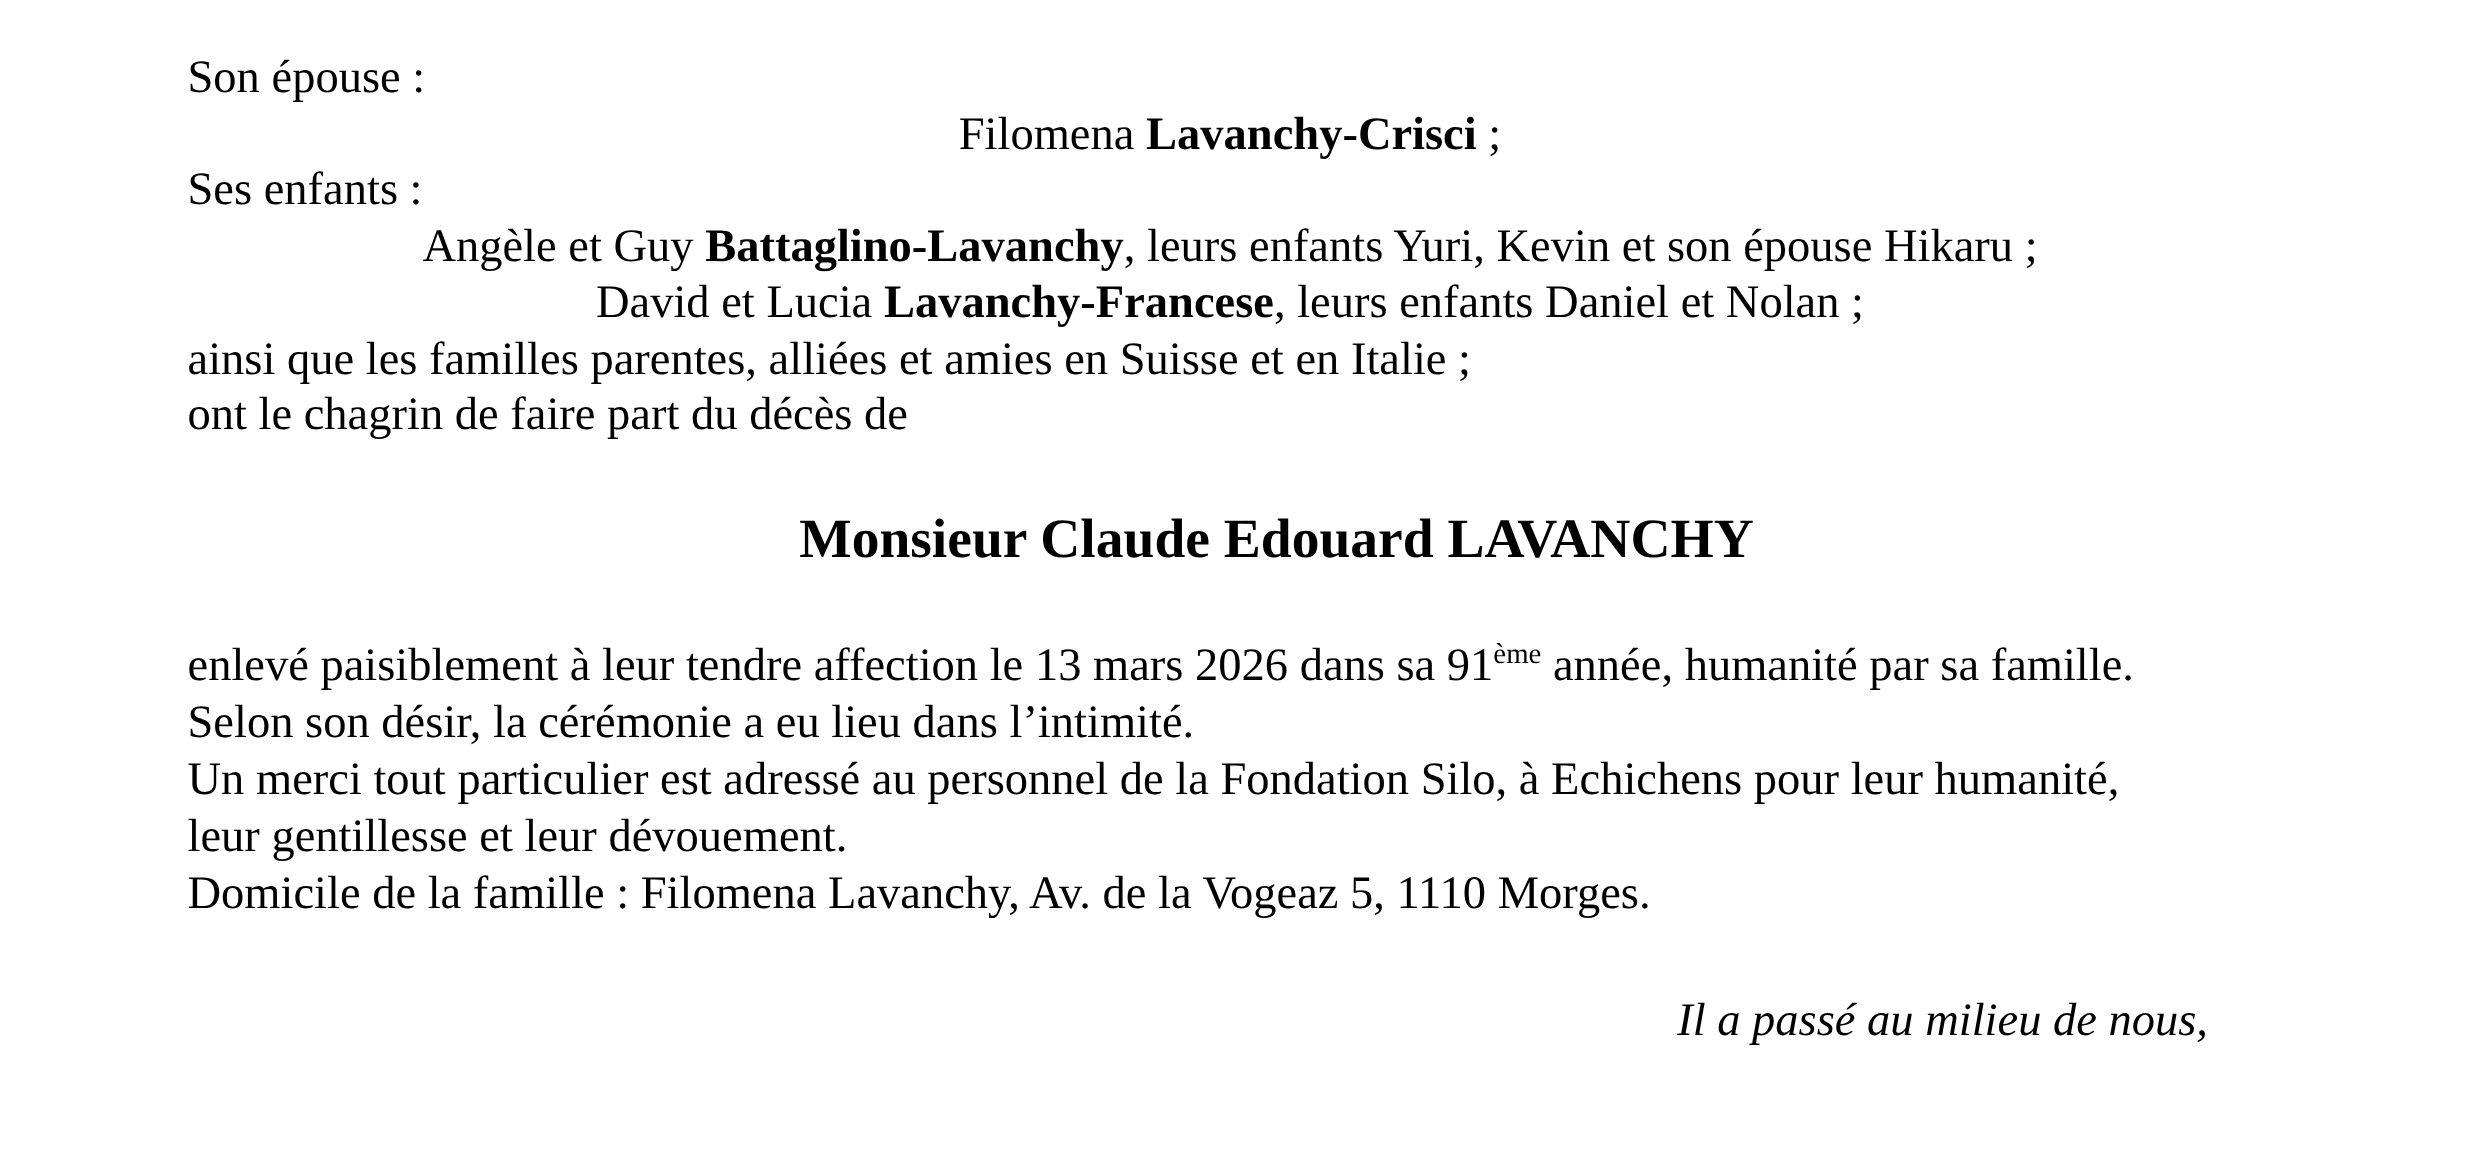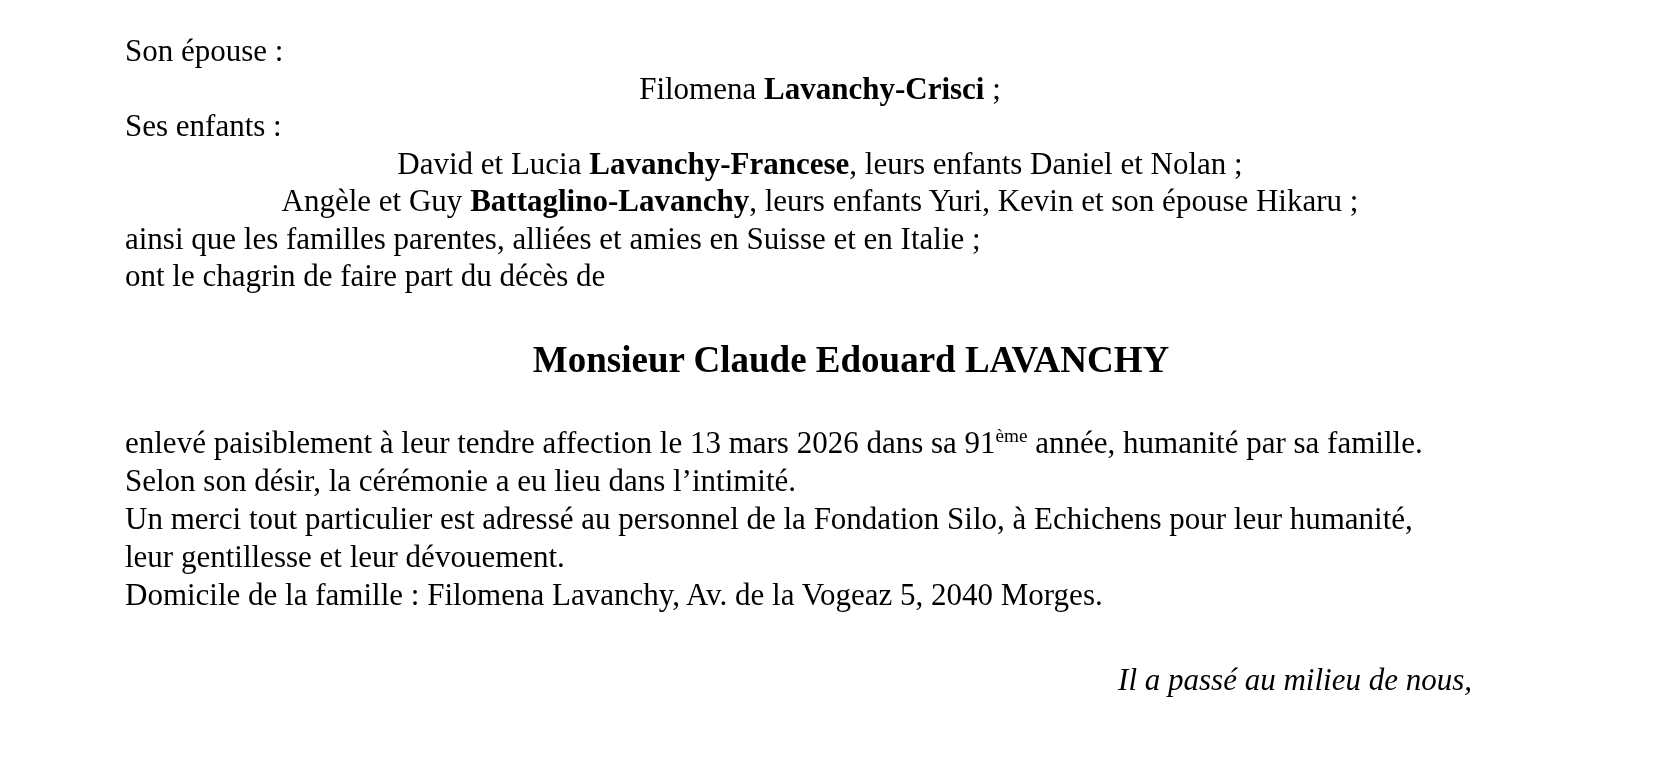--- a/index.html
+++ b/index.html
@@ -73,33 +73,33 @@
 </style>
 </head>
 <body>
 
 <div class="page">
 
   <div class="intro">
     <p>Son épouse :</p>
     <p class="indent"><span>Filomena </span><span class="b">Lavanchy-Crisci</span><span> ;</span></p>
     <p>Ses enfants :</p>
+    <p class="indent"><span>Angèle et Guy </span><span class="b">Battaglino-Lavanchy</span><span>, leurs enfants Yuri, Kevin et son épouse Hikaru ;</span></p>
     <p class="indent"><span>David et Lucia </span><span class="b">Lavanchy-Francese</span><span>, leurs enfants Daniel et Nolan ;</span></p>
-    <p class="indent"><span>Angèle et Guy </span><span class="b">Battaglino-Lavanchy</span><span>, leurs enfants Yuri, Kevin et son épouse Hikaru ;</span></p>
     <p>ainsi que les familles parentes, alliées et amies en Suisse et en Italie ;</p>
     <p>ont le chagrin de faire part du décès de</p>
   </div>
 
   <h1 class="deceased-title">Monsieur Claude Edouard LAVANCHY</h1>
 
   <div class="details">
     <p><span>enlevé paisiblement à leur tendre affection le 13 mars 2026 dans sa 91</span><sup class="ord">ème</sup><span> année, humanité par sa famille.</span></p>
     <p>Selon son désir, la cérémonie a eu lieu dans l’intimité.</p>
     <p>Un merci tout particulier est adressé au personnel de la Fondation Silo, à Echichens pour leur humanité,</p>
     <p>leur gentillesse et leur dévouement.</p>
-    <p>Domicile de la famille : Filomena Lavanchy, Av. de la Vogeaz 5, 2040 Morges.</p>
+    <p>Domicile de la famille : Filomena Lavanchy, Av. de la Vogeaz 5, 1110 Morges.</p>
   </div>
 
   <div class="epitaph">
     <p>Il a passé au milieu de nous,</p>
   </div>
 
 </div>
 
 </body></html>

